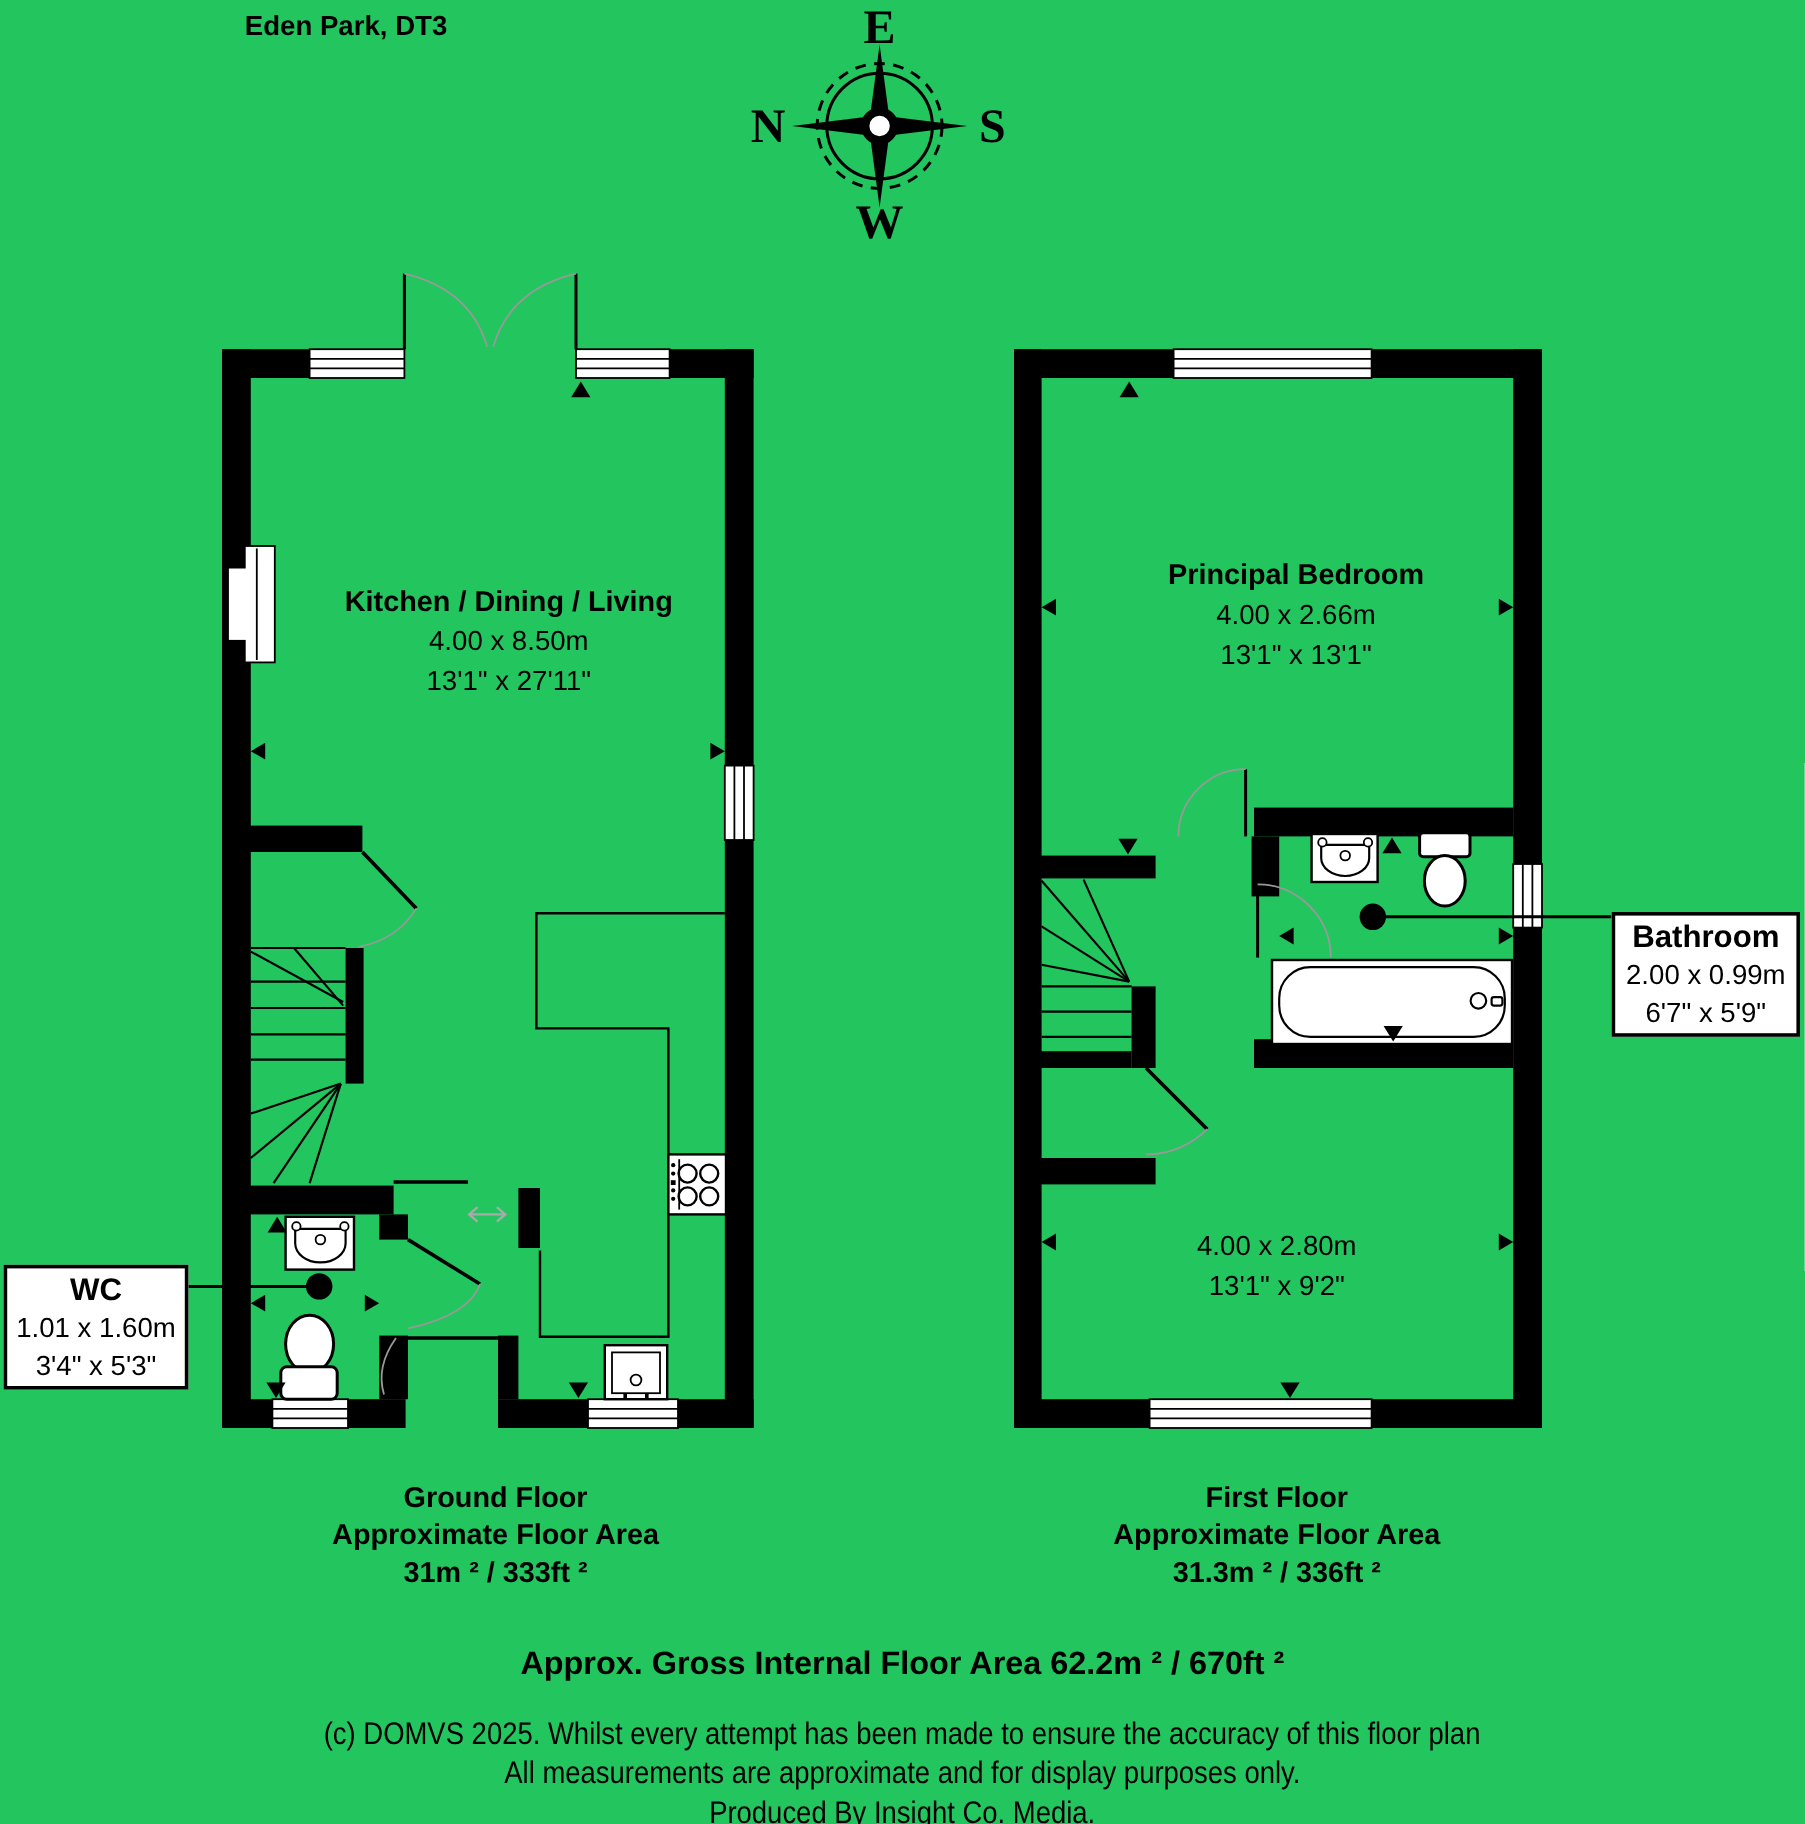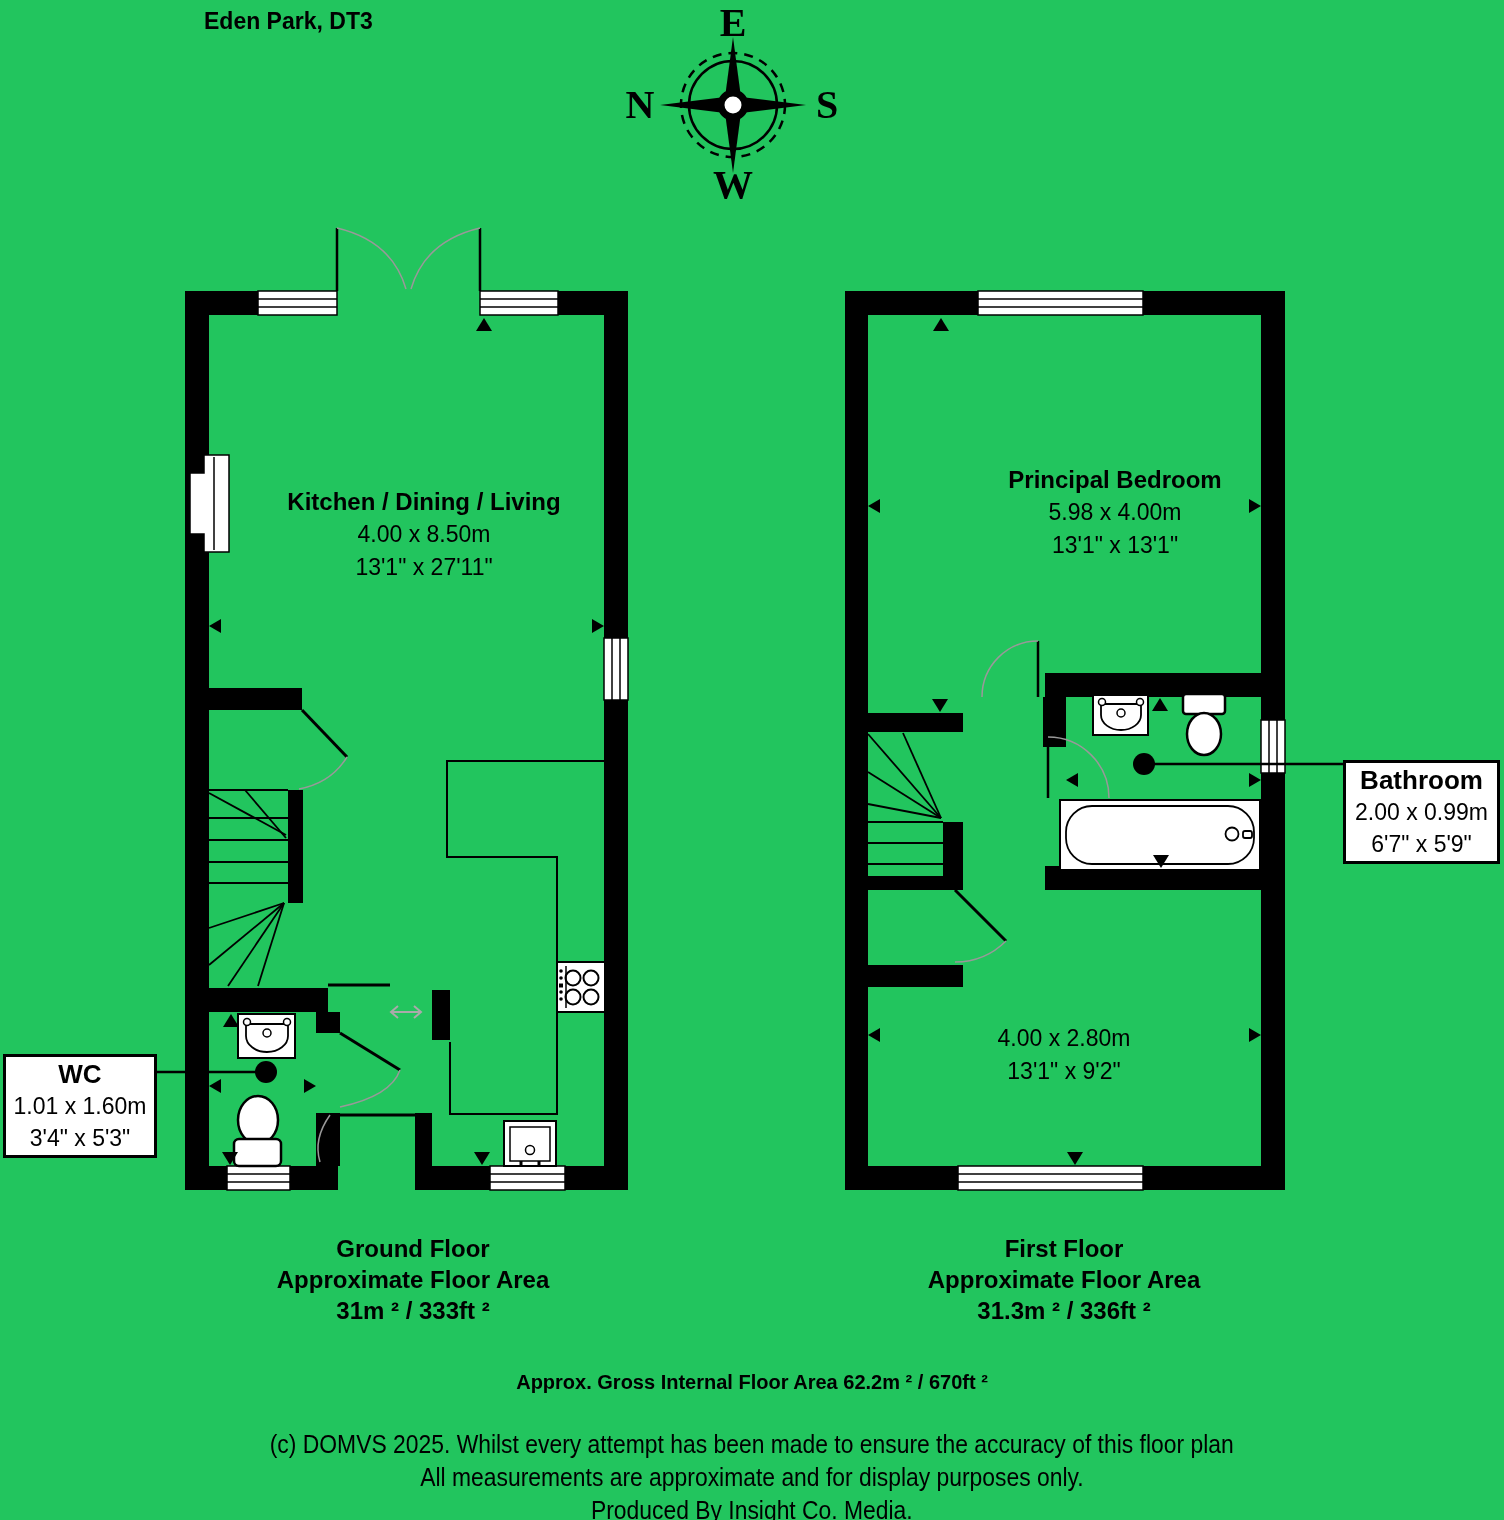--- a/index.html
+++ b/index.html
@@ -6,21 +6,21 @@
   .canvas{position:relative;width:1504px;height:1520px;background:#22c55e;overflow:hidden;
           font-family:"Liberation Sans",sans-serif;color:#000;}
   .abs{position:absolute;}
   .plan-title{font-size:23px;font-weight:bold;}
   .room-label{font-size:23px;line-height:33px;text-align:center;}
   .room-label .rn{font-weight:bold;font-size:24px;}
   .dim-box{border:3px solid #000;background:#fff;display:flex;flex-direction:column;
            justify-content:center;align-items:center;font-size:23px;line-height:32px;margin-top:26px;}
   .dim-box .rn{font-weight:bold;font-size:26px;}
   .floor-footer{font-size:24px;line-height:31px;font-weight:bold;text-align:center;}
-  .gross{font-size:20px;font-weight:bold;text-align:center;}
+  .gross{font-size:27px;font-weight:bold;text-align:center;}
   .disclaimer{font-size:26px;line-height:33px;text-align:center;}
   .disclaimer .sq{display:inline-block;transform:scaleX(0.88);transform-origin:50% 50%;white-space:nowrap;}
   .compass-letter{font-family:"Liberation Serif",serif;font-weight:bold;font-size:40px;
                   width:70px;text-align:center;line-height:42px;}
   svg{position:absolute;left:0;top:0;}
 </style>
 </head>
 <body>
 
 <div class="canvas">
@@ -268,23 +268,23 @@
     <div>4.00 x 8.50m</div>
     <div>13'1" x 27'11"</div>
   </div>
 
   <div class="abs dim-box" style="left:3px;top:1028px;width:148px;height:98px;">
     <div class="rn">WC</div>
     <div>1.01 x 1.60m</div>
     <div>3'4" x 5'3"</div>
   </div>
 
-  <div class="abs room-label" style="left:940px;top:463px;width:350px;">
+  <div class="abs room-label" style="left:905px;top:463px;width:350px;">
     <div class="rn">Principal Bedroom</div>
-    <div>5.98 x 4.00m</div>
+    <div>4.00 x 2.66m</div>
     <div>13'1" x 13'1"</div>
   </div>
 
   <div class="abs room-label" style="left:889px;top:1022px;width:350px;">
     <div>4.00 x 2.80m</div>
     <div>13'1" x 9'2"</div>
   </div>
 
   <div class="abs dim-box" style="left:1343px;top:734px;width:151px;height:98px;">
     <div class="rn">Bathroom</div>

